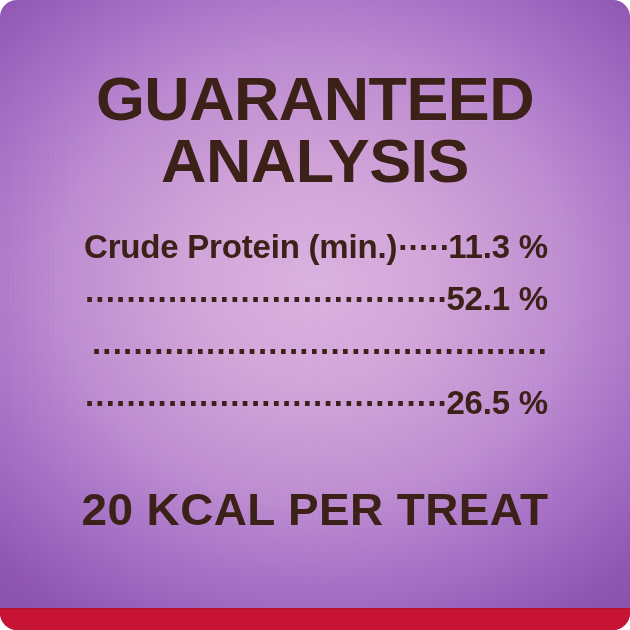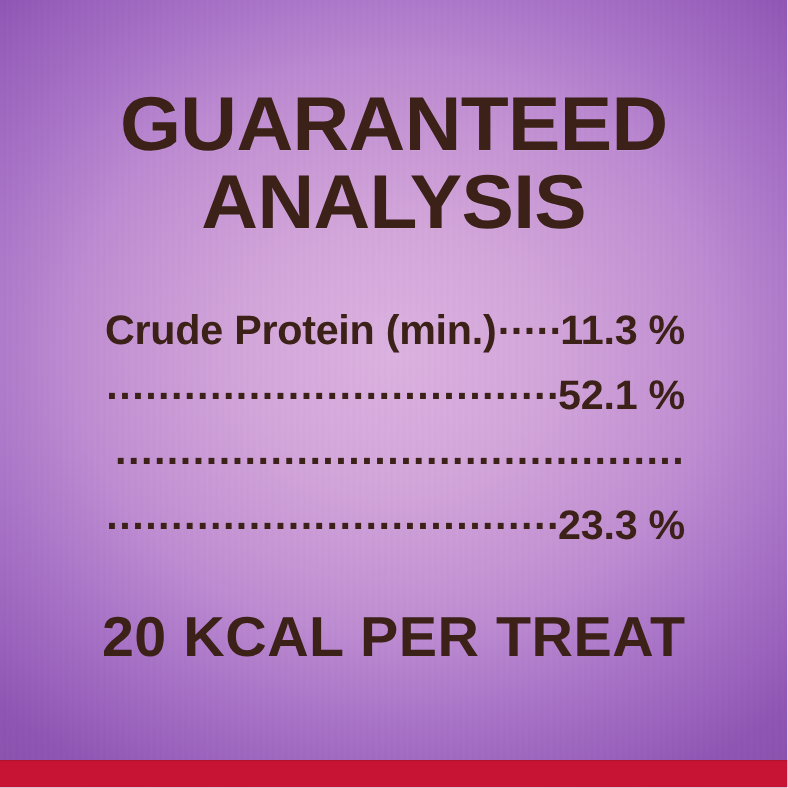--- a/index.html
+++ b/index.html
@@ -13,20 +13,21 @@
     height: 630px;
     overflow: hidden;
     font-family: "Liberation Sans", sans-serif;
     background:
       radial-gradient(ellipse 72% 62% at 50% 45%,
         #dbb2e0 0%,
         #d3a6da 26%,
         #c190d2 52%,
         #ae79ce 76%,
         #9d62c4 100%);
+    border-radius: 17px;
   }
   
   #texture {
     position: absolute;
     inset: 0;
     pointer-events: none;
     opacity: .16;
     background-image: repeating-linear-gradient(
       90deg,
       rgba(255,255,255,0.00) 0px,
@@ -66,21 +67,21 @@
     text-transform: uppercase;
     transform: scaleX(1.03);
     text-shadow: 0 1px 0 rgba(255,255,255,0.07);
   }
 
   
   #analysis-list {
     position: absolute;
     left: 84px;
     right: 82px;
-    top: 242px;
+    top: 225px;
   }
   .analysis-row {
     display: flex;
     align-items: baseline;
     width: 100%;
     height: 52px;
     color: #3b2118;
     font-size: 33px;
     font-weight: 700;
     letter-spacing: -0.2px;
@@ -163,21 +164,21 @@
         <span class="row-leader"></span>
         <span class="row-value">52.1 %</span>
       </div>
 
       <div class="analysis-row row-gap-wide">
         <span class="row-leader"></span>
       </div>
 
       <div class="analysis-row">
         <span class="row-leader"></span>
-        <span class="row-value">23.3 %</span>
+        <span class="row-value">26.5 %</span>
       </div>
 
     </div>
 
     <div id="kcal-line">20 KCAL PER TREAT</div>
 
   </div>
 
   <div id="bottom-bar"></div>
 </div>

